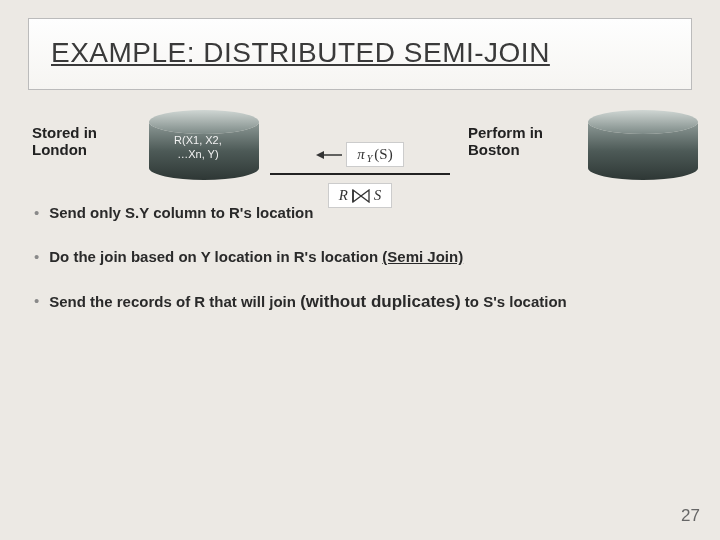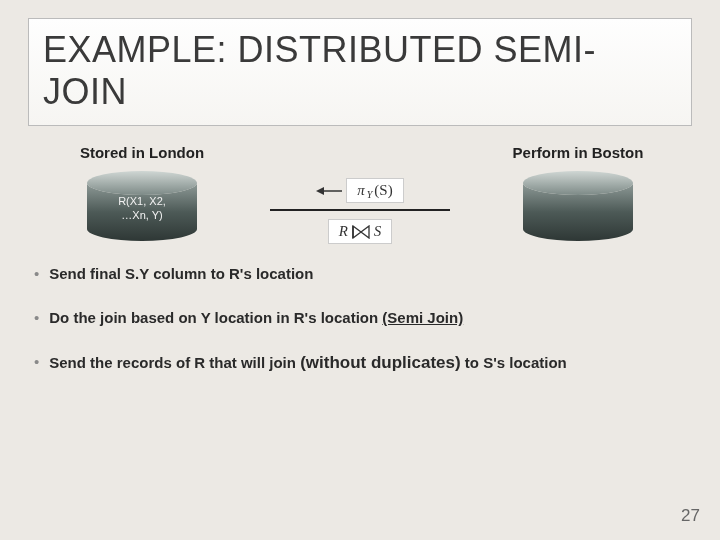--- a/index.html
+++ b/index.html
@@ -19,36 +19,36 @@
     box-sizing: border-box;
     padding: 18px 28px 0 28px;
   }
   .title-box {
     border: 1px solid #bbb;
     background: linear-gradient(#fefefe, #f6f5f2);
     padding: 10px 14px 12px 14px;
     margin-bottom: 18px;
   }
   .title-box h1 {
-    margin: 0;
+    margin: 8px;
     font-weight: 400;
-    font-size: 36px;
+    font-size: 28px;
     letter-spacing: 0.5px;
     color: #3a3a3a;
+    text-decoration: underline;
   }
 
   .diagram-row {
     display: flex;
     justify-content: space-around;
     align-items: flex-start;
     margin: 4px 0 2px 0;
   }
   .loc-col {
     display: flex;
-    flex-direction: column;
     align-items: center;
     width: 220px;
   }
   .loc-label {
     font-weight: 700;
     font-size: 15px;
     margin-bottom: 8px;
   }
   .mid-col {
     display: flex;
@@ -218,21 +218,21 @@
           <ellipse cx="60" cy="14" rx="55" ry="12" fill="url(#g1top)"></ellipse>
         </svg>
       </div>
     </div>
 
   </div>
 
   <ul class="points">
     <li>
       <span>
-        <span class="bold-plain">Send final S.Y column to R's location</span>
+        <span class="bold-plain">Send only S.Y column to R's location</span>
       </span>
     </li>
     <li>
       <span>
         <span class="bold-plain">Do the join based on Y location in R's location </span><span class="bold-frag">(Semi Join)</span>
       </span>
     </li>
     <li>
       <span>
         <span class="bold-plain">Send the records of R that will join </span><span class="bold-plain small-tail">(without duplicates)</span><span class="bold-plain"> to S's location</span>

